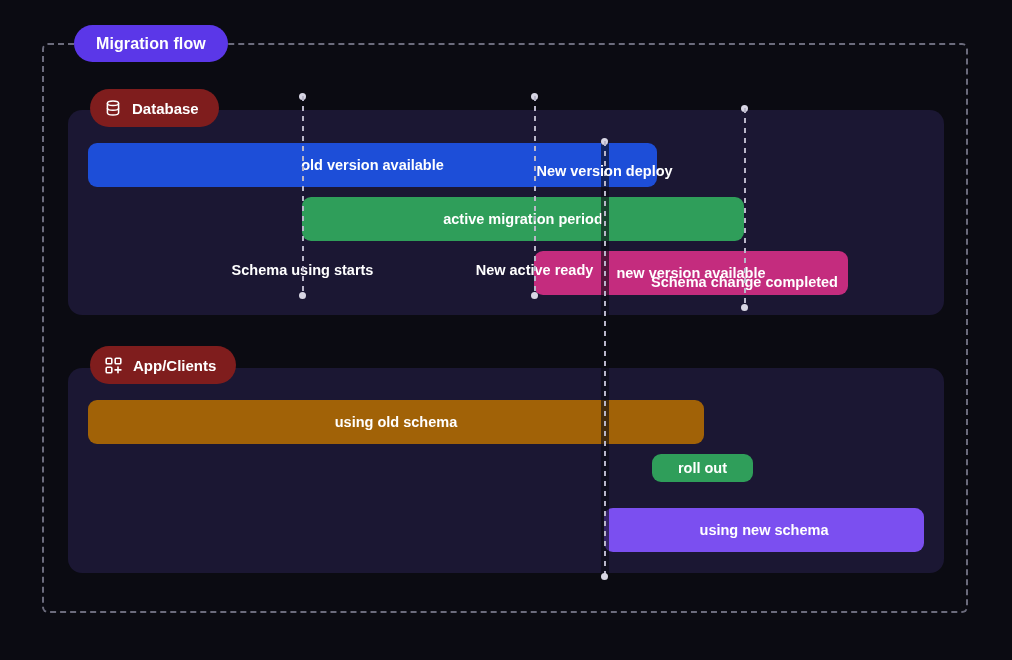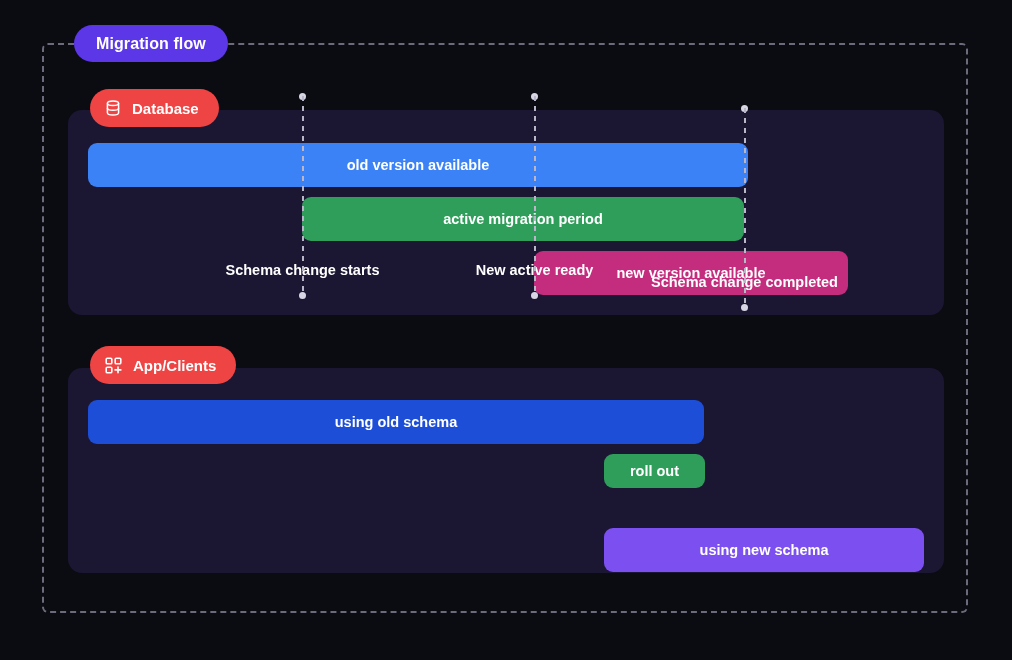--- a/index.html
+++ b/index.html
@@ -45,21 +45,21 @@
   }
   .lane-db  { top: 110px; height: 205px; }
   .lane-app { top: 368px; height: 205px; }
 
   
   .lane-chip {
     position: absolute;
     height: 38px;
     padding: 0 20px 0 14px;
     display: flex; align-items: center; gap: 10px;
-    background: #ef4444;
+    background: #7f1d1d;
     border-radius: 19px;
     color: #ffffff;
     font-size: 15px; font-weight: bold;
     z-index: 6;
   }
   .chip-db  { left: 90px; top: 89px; }
   .chip-app { left: 90px; top: 346px; }
   .lane-chip svg { display: block; }
 
   
@@ -117,29 +117,29 @@
   .bar {
     position: absolute;
     height: 44px;
     border-radius: 9px;
     display: flex; align-items: center; justify-content: center;
     color: #ffffff;
     font-size: 14.5px; font-weight: bold;
     z-index: 3;
     white-space: nowrap;
   }
-  .bar-sm { height: 34px; }
-
-  .bar-old-version   { left: 88px;  top: 143px; width: 660px; background: #3b82f6; }
+  .bar-sm { height: 28px; margin-left: 48px; }
+
+  .bar-old-version   { left: 88px;  top: 143px; width: 569px; background: #1d4ed8; }
   .bar-active-migr   { left: 302px; top: 197px; width: 442px; background: #2f9e5a; }
   .bar-new-version   { left: 534px; top: 251px; width: 314px; background: #c42c7e; align-items: center; }
 
-  .bar-old-schema    { left: 88px;  top: 400px; width: 616px; background: #1d4ed8; }
+  .bar-old-schema    { left: 88px;  top: 400px; width: 616px; background: #a16207; }
   .bar-roll-out      { left: 604px; top: 454px; width: 101px; background: #2f9e5a; }
-  .bar-new-schema    { left: 604px; top: 508px; width: 320px; background: #7b4ff0; margin-top: 20px; }
+  .bar-new-schema    { left: 604px; top: 508px; width: 320px; background: #7b4ff0; }
 
   .bar-label { pointer-events: none; }
 </style>
 </head>
 <body>
 
 <div id="stage">
 
   <div class="outer-frame"></div>
 
@@ -187,34 +187,41 @@
     <span class="bar-label">using old schema</span>
   </div>
   <div class="bar bar-sm bar-roll-out">
     <span class="bar-label">roll out</span>
   </div>
   <div class="bar bar-new-schema">
     <span class="bar-label">using new schema</span>
   </div>
 
   <div class="milestone ms-start">
-    <div class="mlabel">Schema change starts</div>
+    <div class="mlabel">Schema using starts</div>
     <div class="dot-top"></div>
     <div class="vline"></div>
     <div class="dot-bot"></div>
   </div>
 
   <div class="milestone ms-ready">
     <div class="mlabel">New active ready</div>
     <div class="dot-top"></div>
     <div class="vline"></div>
     <div class="dot-bot"></div>
   </div>
 
   <div class="milestone ms-complete">
     <div class="mlabel">Schema change completed</div>
     <div class="dot-top"></div>
     <div class="vline"></div>
     <div class="dot-bot"></div>
   </div>
 
+  <div class="milestone ms-deploy">
+    <div class="deploy-track"></div>
+    <div class="dot-top"></div>
+    <div class="vline"></div>
+    <div class="dot-bot"></div>
+    <div class="mlabel-bottom">New version deploy</div>
+  </div>
 
 </div>
 
 </body></html>

